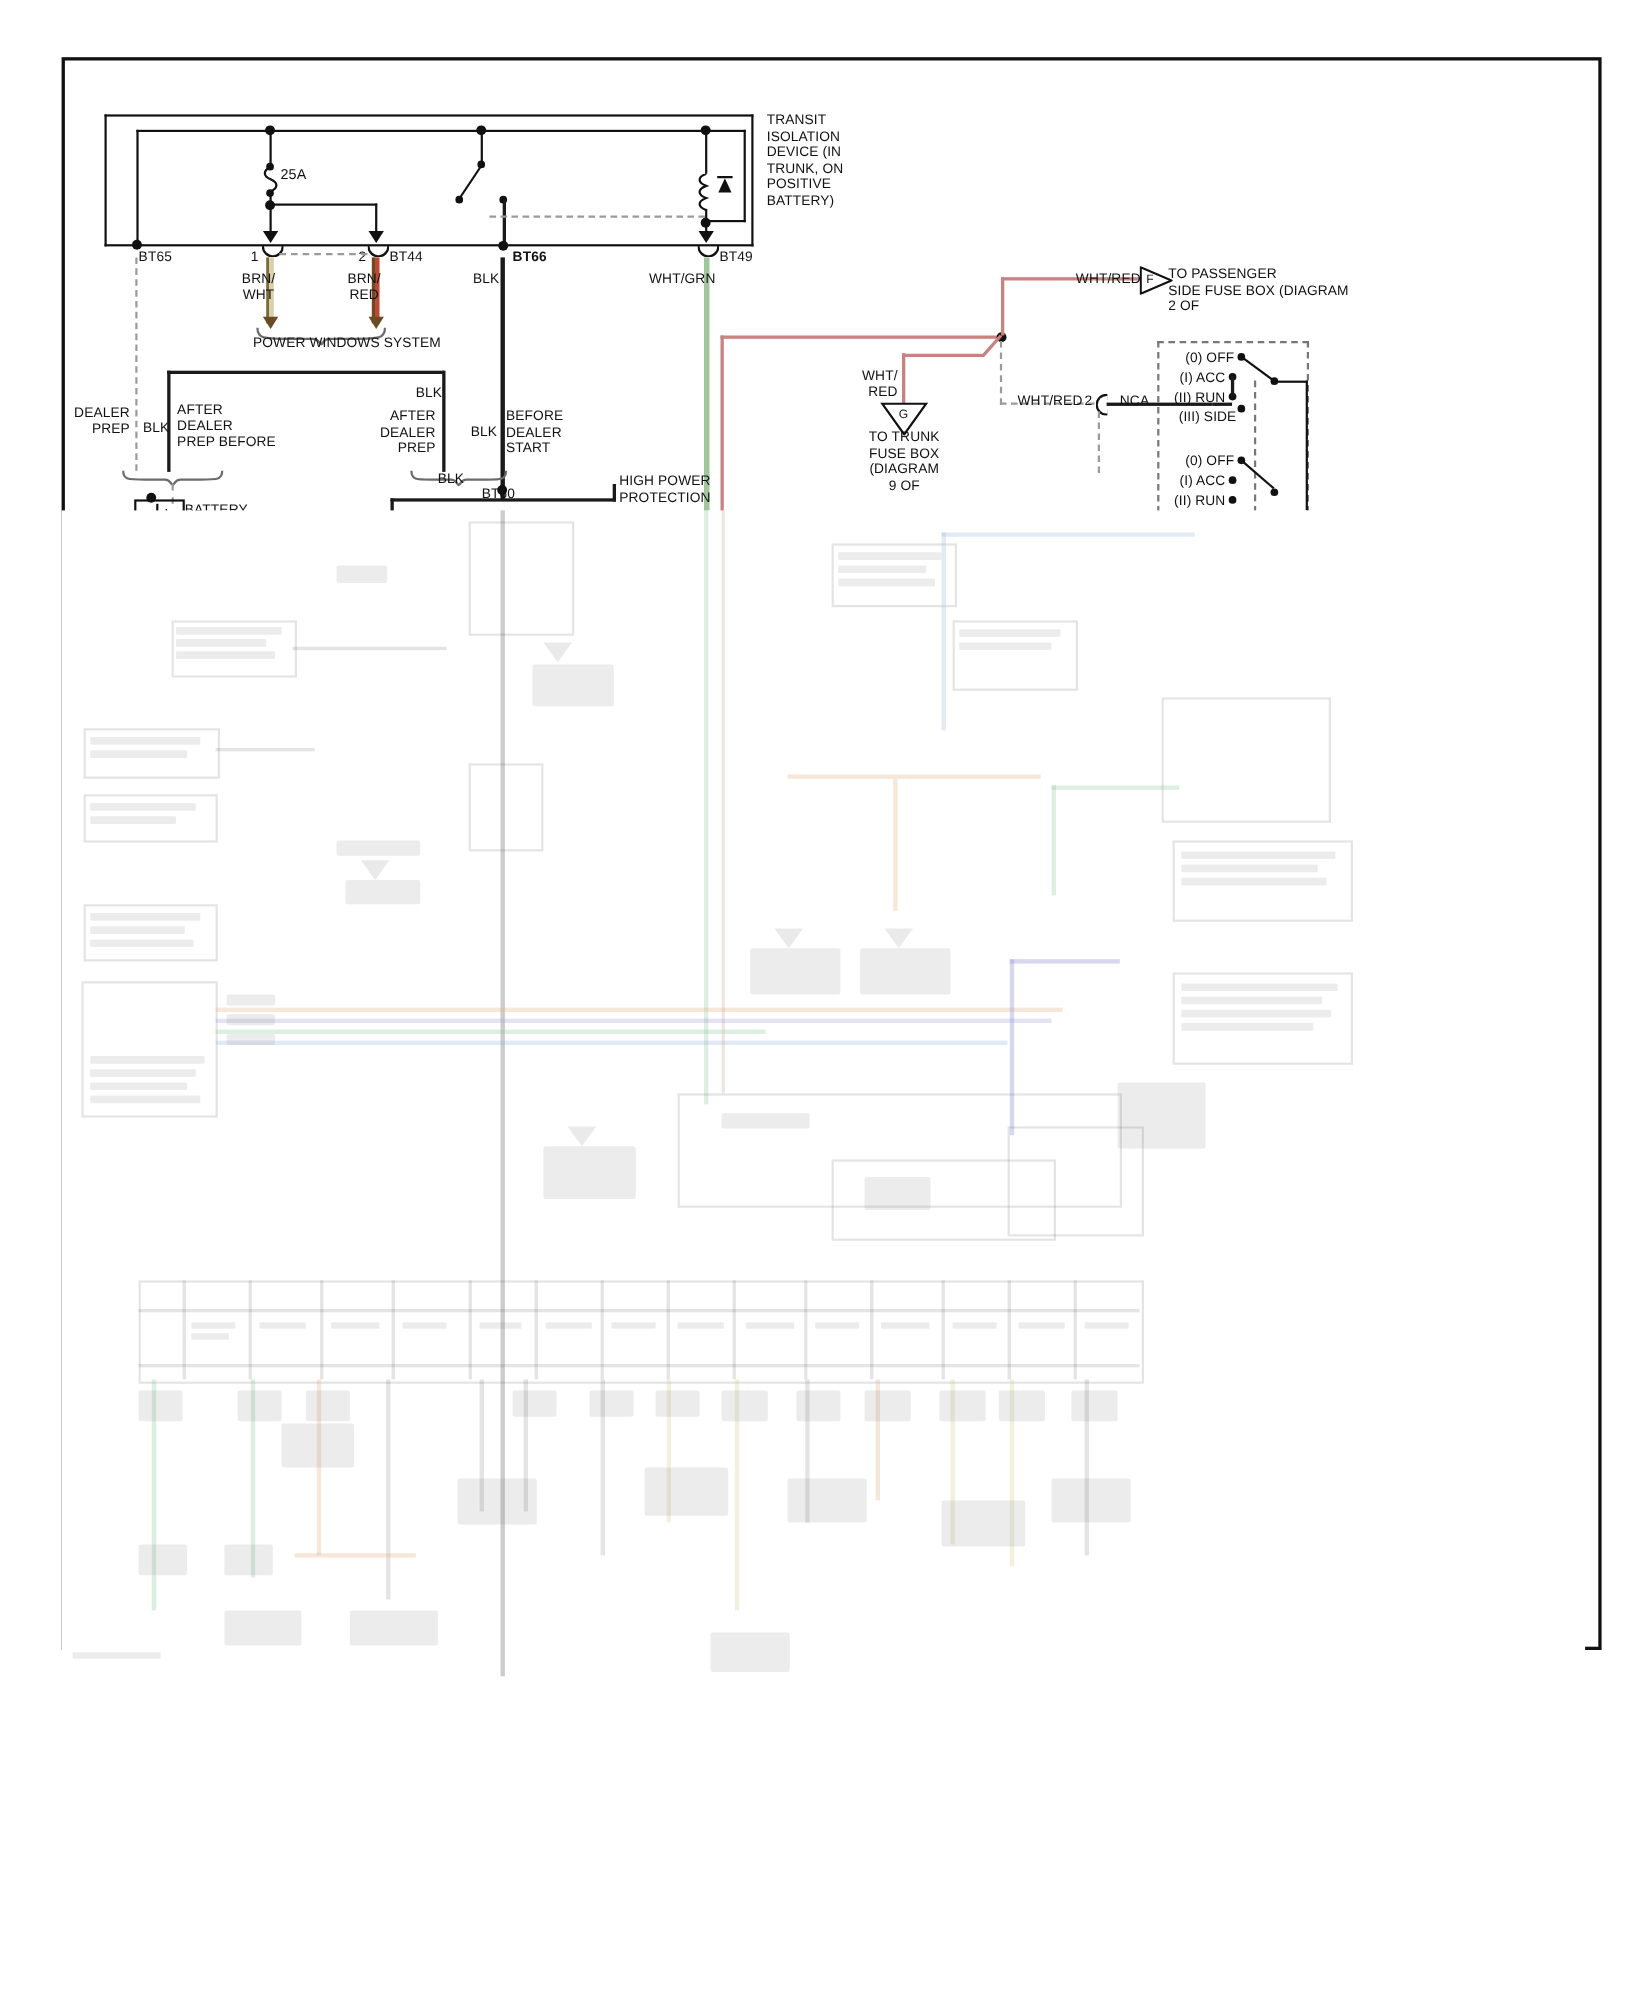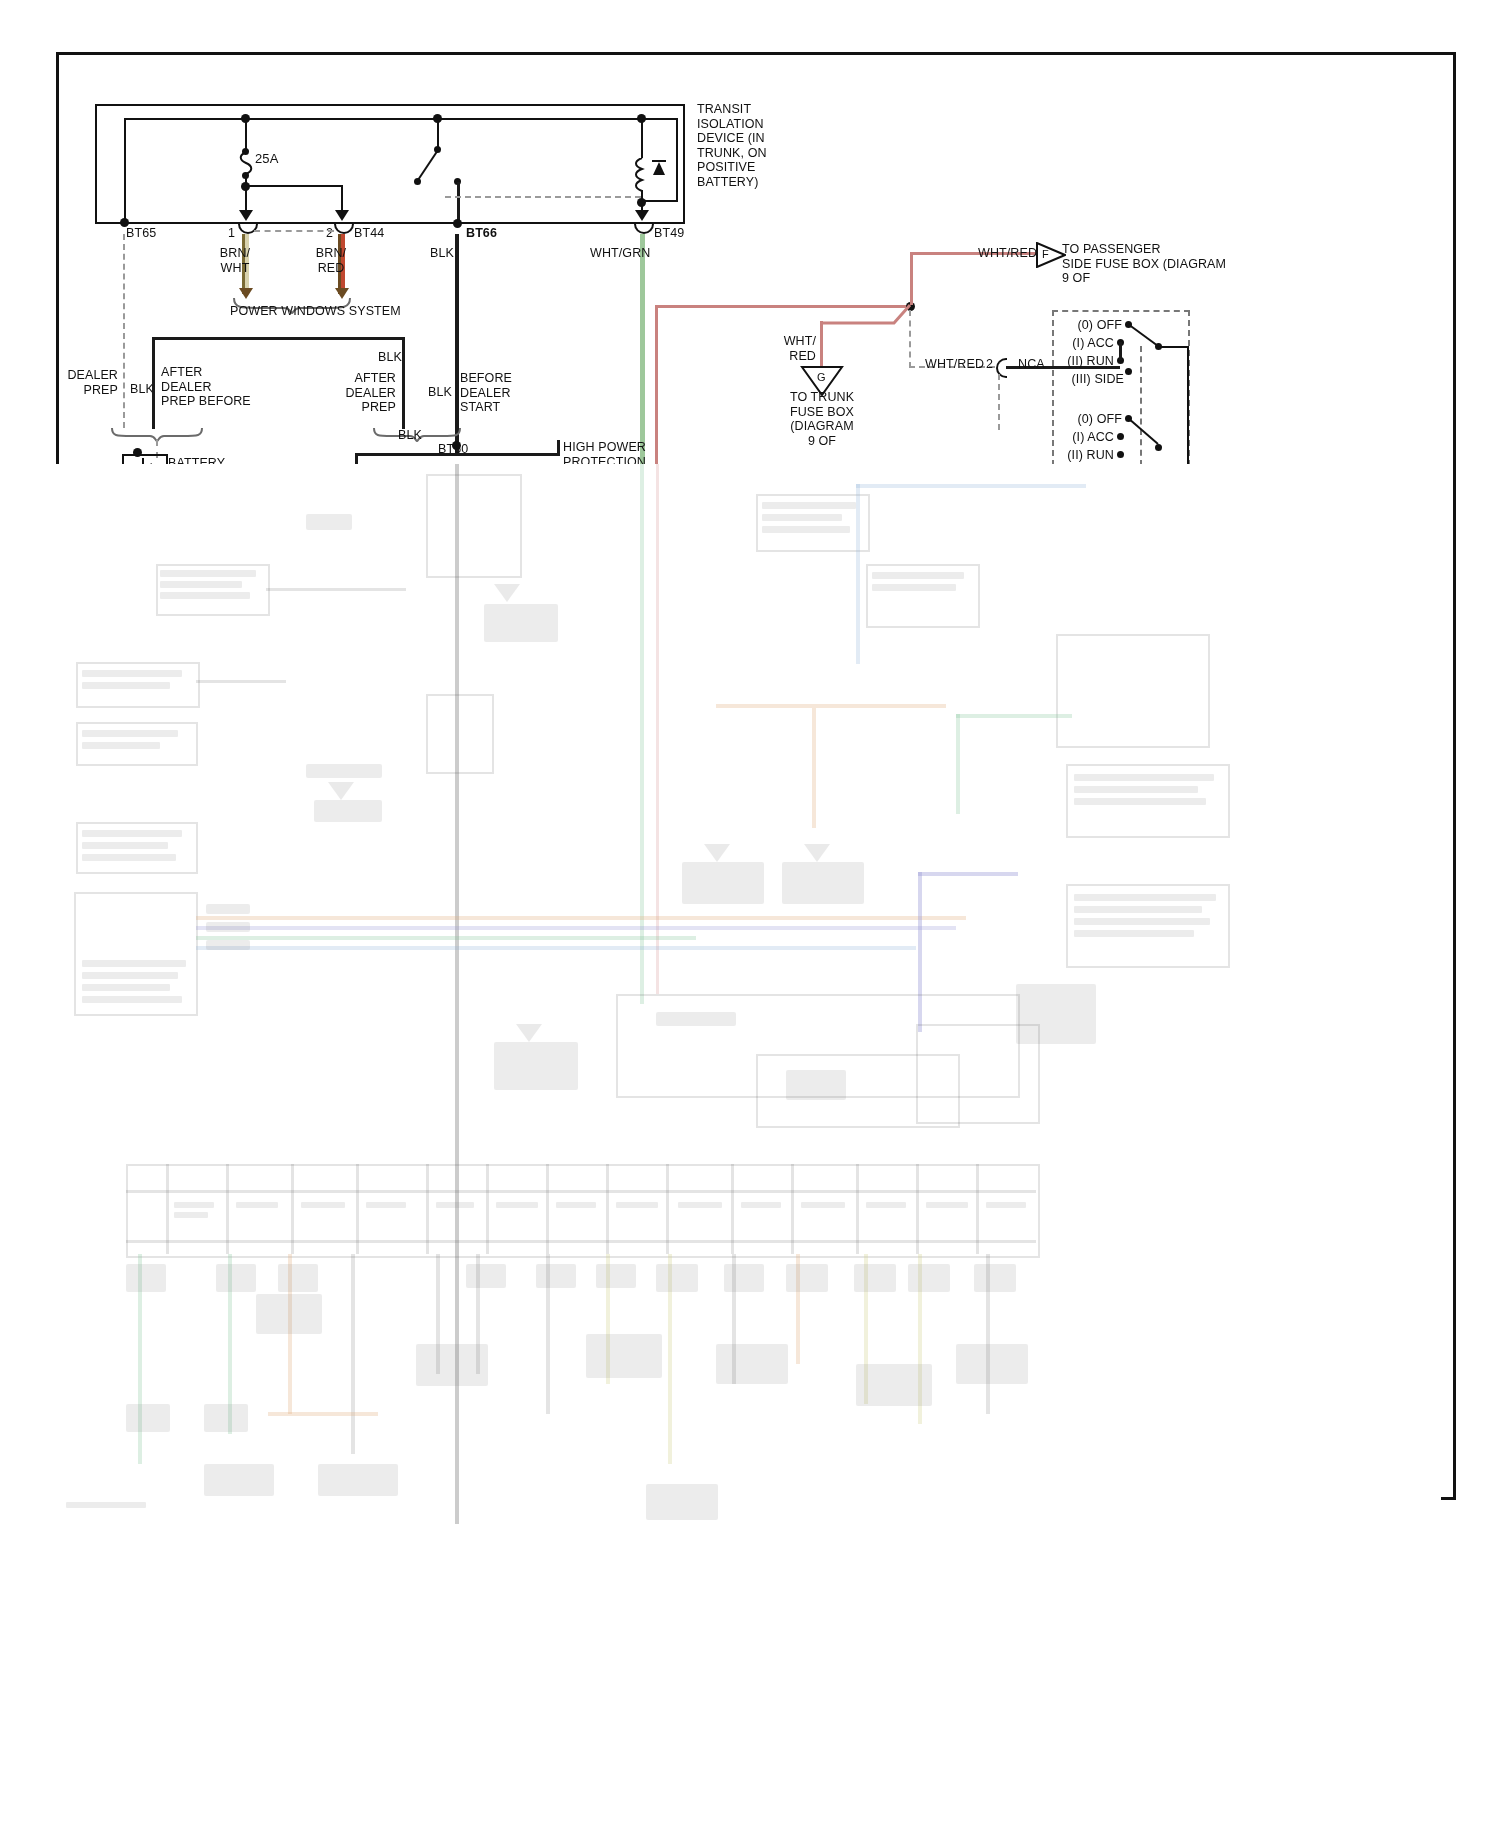--- a/index.html
+++ b/index.html
@@ -208,38 +208,38 @@
     <path d="M2 2 C2 10, 6 10, 20 10 L38 10 C43 10, 43 14, 45 15 C47 14, 47 10, 52 10 L70 10 C84 10, 88 10, 88 2" fill="none" stroke="#6b6b6b" stroke-width="2"></path>
   </svg>
   <div class="txt" style="left:398px;top:428px;">BLK</div>
 
   <div class="dot" style="left:452px;top:441px;"></div>
   <div class="txt" style="left:438px;top:442px;">BT60</div>
 
   <div class="ln h thick" style="left:355px;top:453px;width:205px;height:3px;"></div>
   <div class="ln v thick" style="left:355px;top:453px;width:3px;height:14px;"></div>
   <div class="ln v thick" style="left:557px;top:440px;width:3px;height:16px;"></div>
-  <div class="txt" style="left:563px;top:440px;">HIGH POWER
+  <div class="txt" style="left:563px;top:430px;">HIGH POWER
 PROTECTION</div>
 
   <div class="wire-red" style="left:655px;top:305px;width:3px;height:162px;"></div>
   <div class="wire-red" style="left:655px;top:305px;width:258px;height:3px;"></div>
   <div class="dot" style="left:906px;top:302px;"></div>
 
   <div class="wire-red" style="left:910px;top:252px;width:3px;height:53px;"></div>
   <div class="wire-red" style="left:910px;top:252px;width:128px;height:3px;"></div>
   <div class="txt" style="left:978px;top:246px;">WHT/RED</div>
 
   <svg style="position:absolute;left:1036px;top:242px;" width="30" height="26">
     <polygon points="1,1 1,25 29,13" fill="#fff" stroke="#111" stroke-width="2"></polygon>
   </svg>
   <div class="txt" style="left:1042px;top:247px;font-size:11px;">F</div>
   <div class="txt" style="left:1062px;top:242px;">TO PASSENGER
 SIDE FUSE BOX (DIAGRAM
-9 OF</div>
+2 OF</div>
 
   <svg style="position:absolute;left:820px;top:303px;" width="96" height="26">
     <path d="M90 2 L74 20 L2 20" fill="none" stroke="#c9827f" stroke-width="3"></path>
   </svg>
   <div class="wire-red" style="left:820px;top:321px;width:3px;height:48px;"></div>
   <div class="txt r" style="left:770px;top:334px;width:46px;">WHT/
 RED</div>
 
   <svg style="position:absolute;left:800px;top:366px;" width="44" height="30">
     <polygon points="2,1 42,1 22,29" fill="#fff" stroke="#111" stroke-width="2"></polygon>

